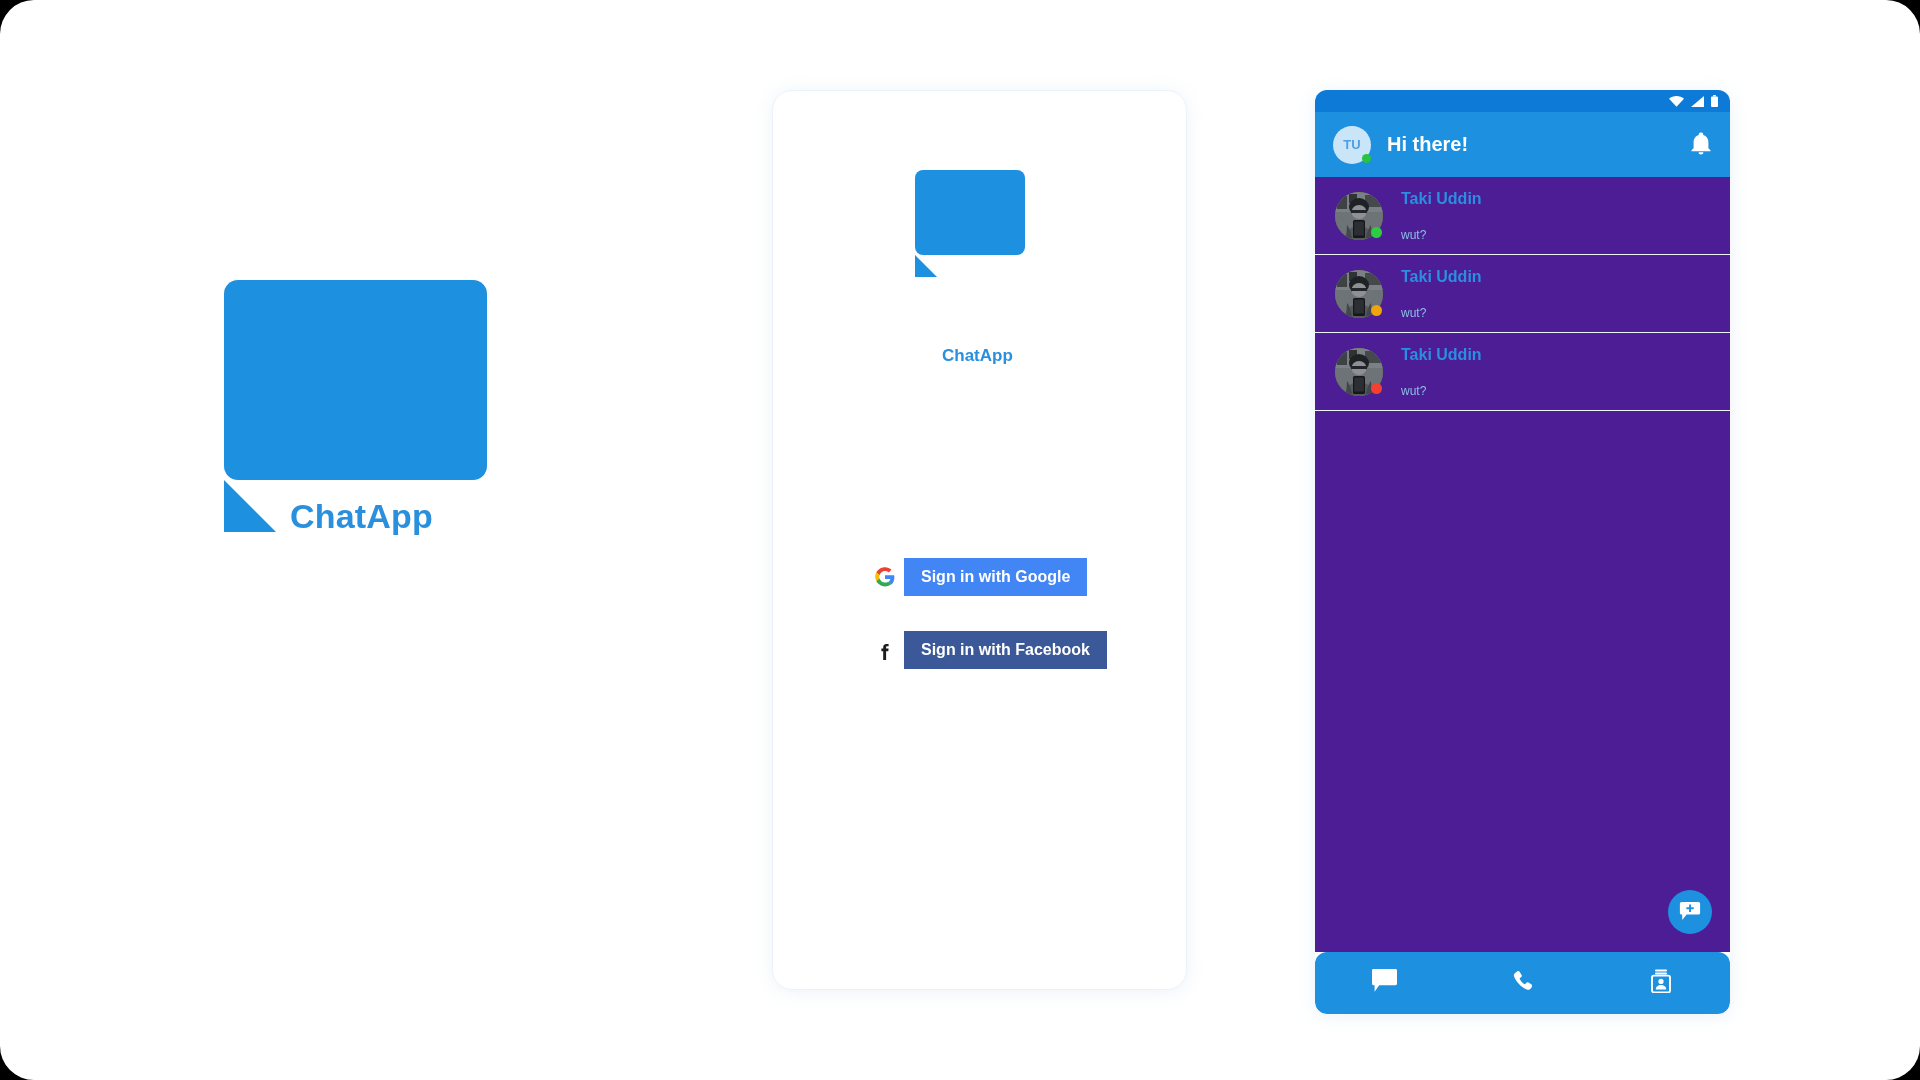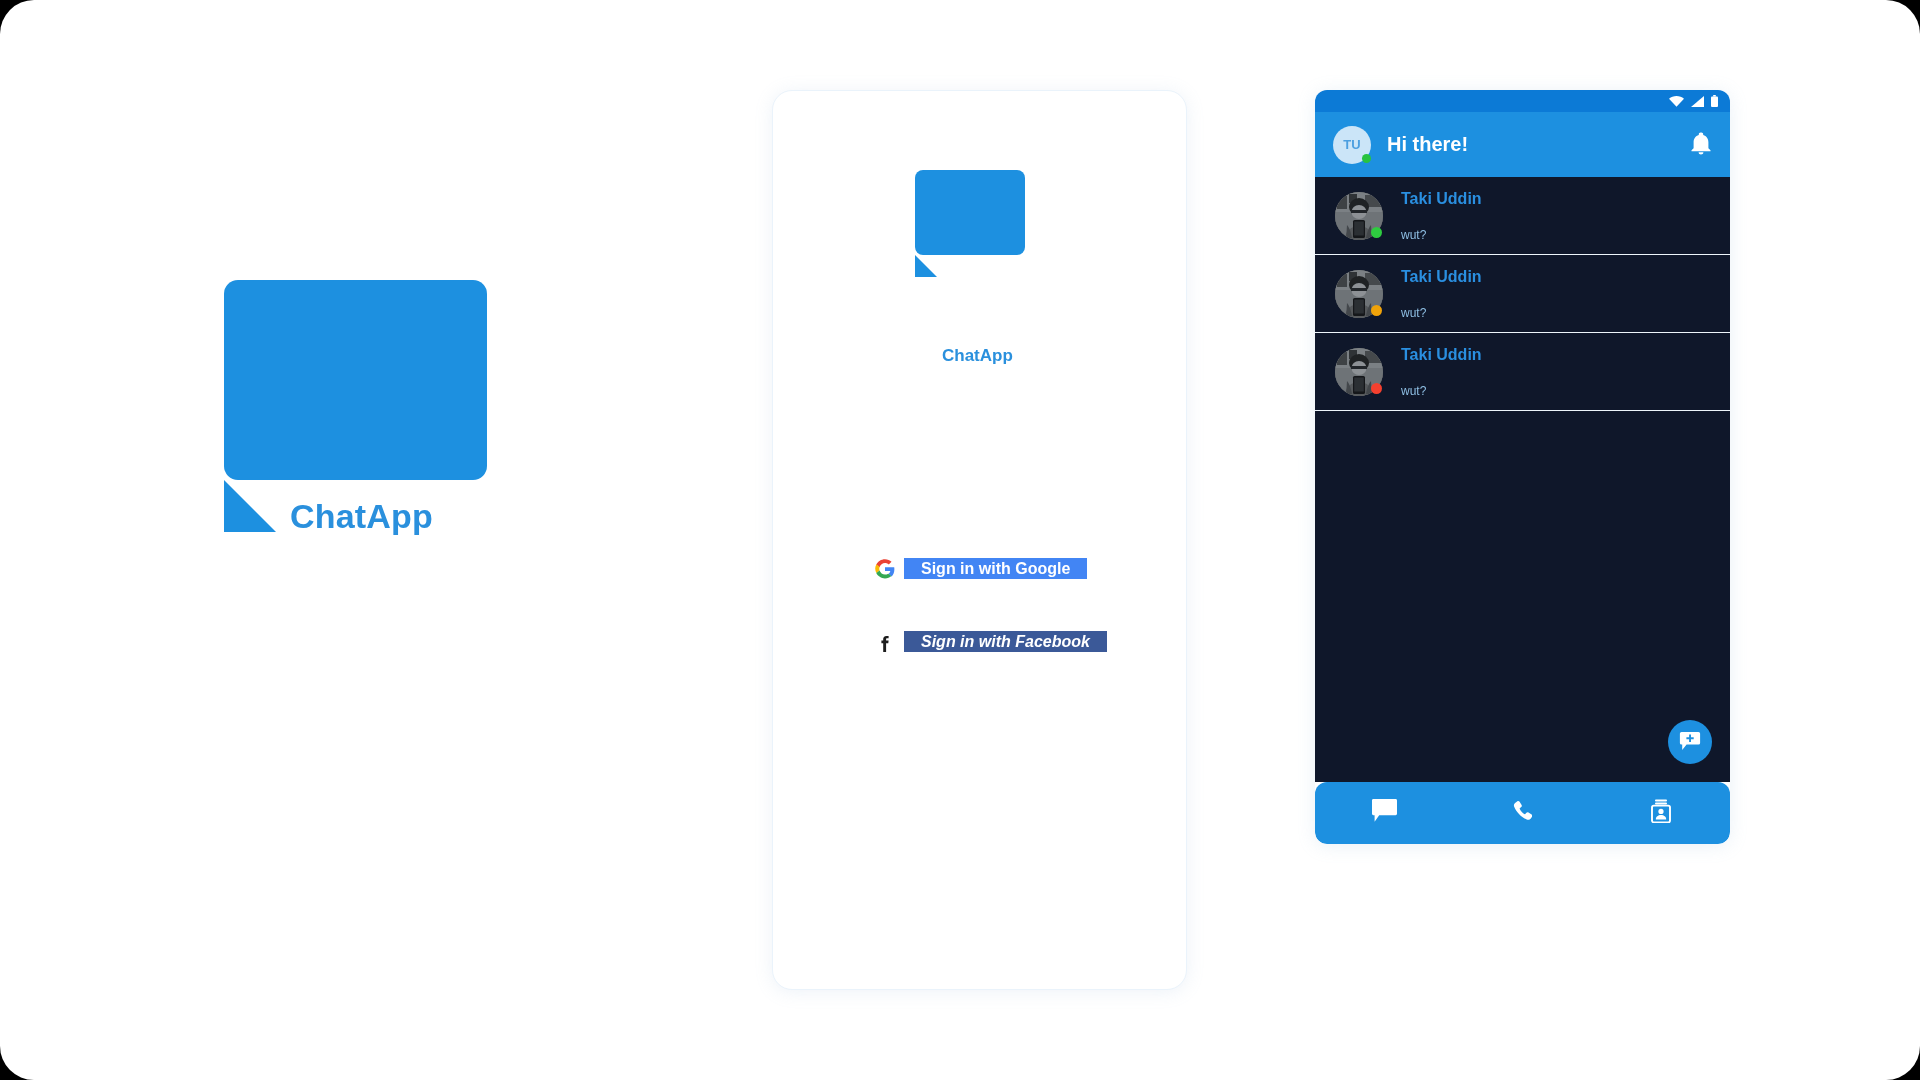--- a/index.html
+++ b/index.html
@@ -96,21 +96,21 @@
     font-size: 17px;
     font-weight: bold;
     color: #2a90dd;
     white-space: nowrap;
   }
 
   .signin-btn {
     position: absolute;
     display: flex;
     align-items: center;
-    height: 21px;
+    height: 38px;
     border: none;
     cursor: pointer;
     padding: 0;
     font-family: "Liberation Sans", sans-serif;
   }
   .signin-btn .btn-icon {
     width: 38px; height: 38px;
     background: #ffffff;
     display: flex;
     align-items: center;
@@ -124,31 +124,30 @@
     padding: 0 17px;
     white-space: nowrap;
   }
   #google-btn {
     left: 93px; top: 467px;
     background: #4285f4;
   }
   #facebook-btn {
     left: 93px; top: 540px;
     background: #3b5998;
-    font-style: italic;
   }
   #facebook-btn .btn-icon { background: #ffffff; }
 
   
   #phone {
     position: absolute;
     left: 1315px;
     top: 90px;
     width: 415px;
-    height: 754px;
+    height: 924px;
     background: #ffffff;
     border-radius: 12px;
     box-shadow: 0 2px 18px rgba(140,175,210,.18);
     overflow: hidden;
     display: flex;
     flex-direction: column;
   }
 
   #status-bar {
     height: 22px;
@@ -195,21 +194,21 @@
   #header-title {
     color: #ffffff;
     font-size: 20px;
     font-weight: bold;
     margin-left: 16px;
     flex: 1;
   }
 
   #chat-list {
     flex: 1;
-    background: #0f172a;
+    background: #4c1d95;
     position: relative;
     overflow: hidden;
   }
   .chat-row {
     display: flex;
     align-items: center;
     height: 78px;
     padding: 0 20px;
     border-bottom: 1px solid #eef5fb;
     cursor: pointer;

